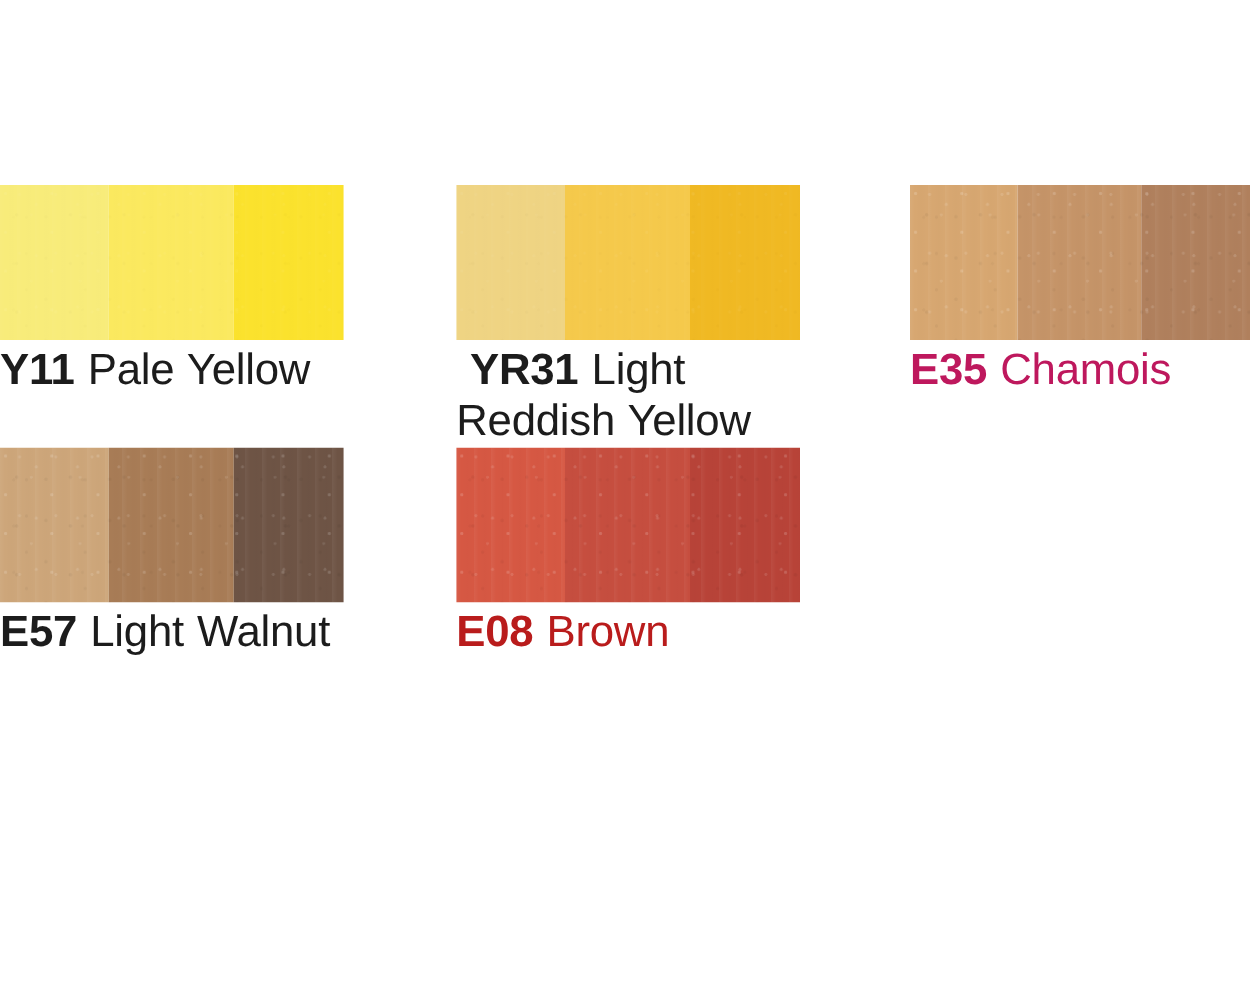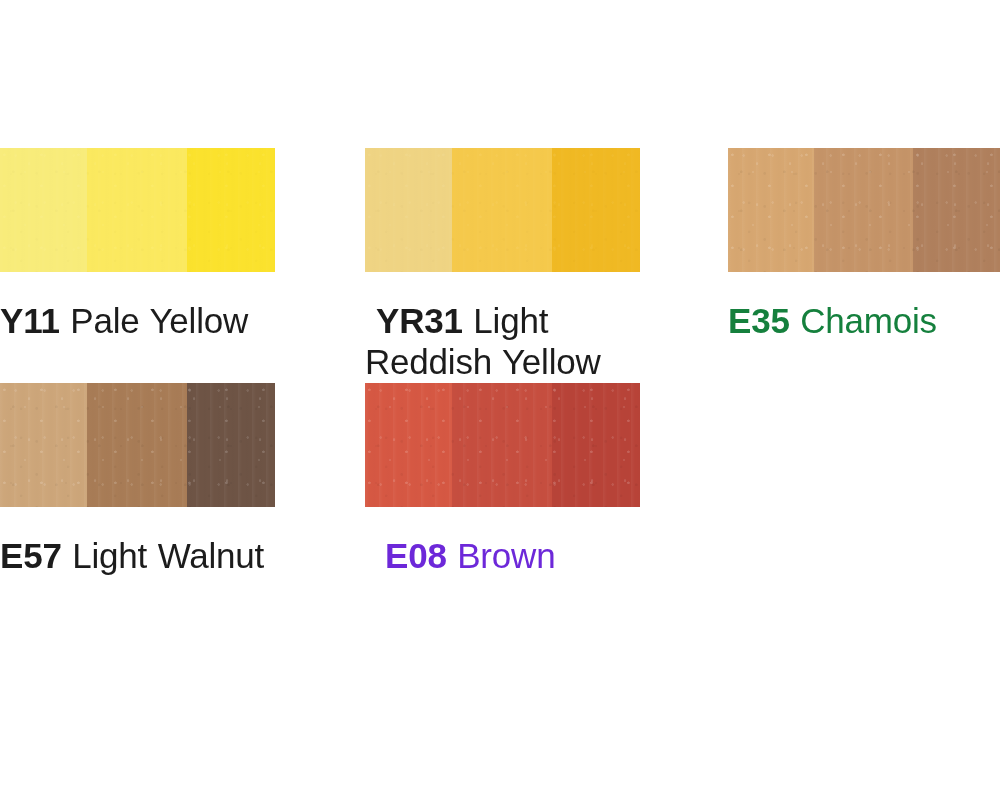--- a/index.html
+++ b/index.html
@@ -89,21 +89,21 @@
       rgba(255,255,255,0.0) 14px
     );
   }
 
   
   .smooth .swatch-block::after { opacity: 0.10; }
   .smooth .swatch-block::before { opacity: 0.07; }
 
   
   .swatch-caption {
-    padding-top: 28px;
+    padding-top: 3px;
     line-height: 1.18;
     max-width: 290px;
   }
 
   .swatch-text {
     font-size: 35px;
     color: #1c1c1c;
     letter-spacing: -0.2px;
     word-spacing: 1px;
   }
@@ -152,21 +152,21 @@
 
     <div class="grid-gap"></div>
 
     <div class="swatch-card">
       <div class="swatch-block">
         <div class="swatch-band band-1" style="background:#d7a771;"></div>
         <div class="swatch-band band-2" style="background:#c59468;"></div>
         <div class="swatch-band band-3" style="background:#b0805d;"></div>
       </div>
       <div class="swatch-caption">
-        <span class="swatch-text" style="color: #15803d;">
+        <span class="swatch-text" style="color: #be185d;">
           <span class="swatch-code">E35</span><span class="swatch-name"> Chamois</span>
         </span>
       </div>
     </div>
 
     <div class="swatch-card row-2">
       <div class="swatch-block">
         <div class="swatch-band band-1" style="background:#cda67a;"></div>
         <div class="swatch-band band-2" style="background:#a87c56;"></div>
         <div class="swatch-band band-3" style="background:#6e5445;"></div>
@@ -180,21 +180,21 @@
 
     <div class="grid-gap"></div>
 
     <div class="swatch-card row-2">
       <div class="swatch-block">
         <div class="swatch-band band-1" style="background:#d65843;"></div>
         <div class="swatch-band band-2" style="background:#c64e3f;"></div>
         <div class="swatch-band band-3" style="background:#b84338;"></div>
       </div>
       <div class="swatch-caption">
-        <span class="swatch-text" style="color: #6d28d9; margin-left: 20px;">
+        <span class="swatch-text" style="color: #b91c1c;">
           <span class="swatch-code">E08</span><span class="swatch-name"> Brown</span>
         </span>
       </div>
     </div>
 
     <div class="grid-gap"></div>
     <div class="grid-gap"></div>
 
   </div>
 </div>

